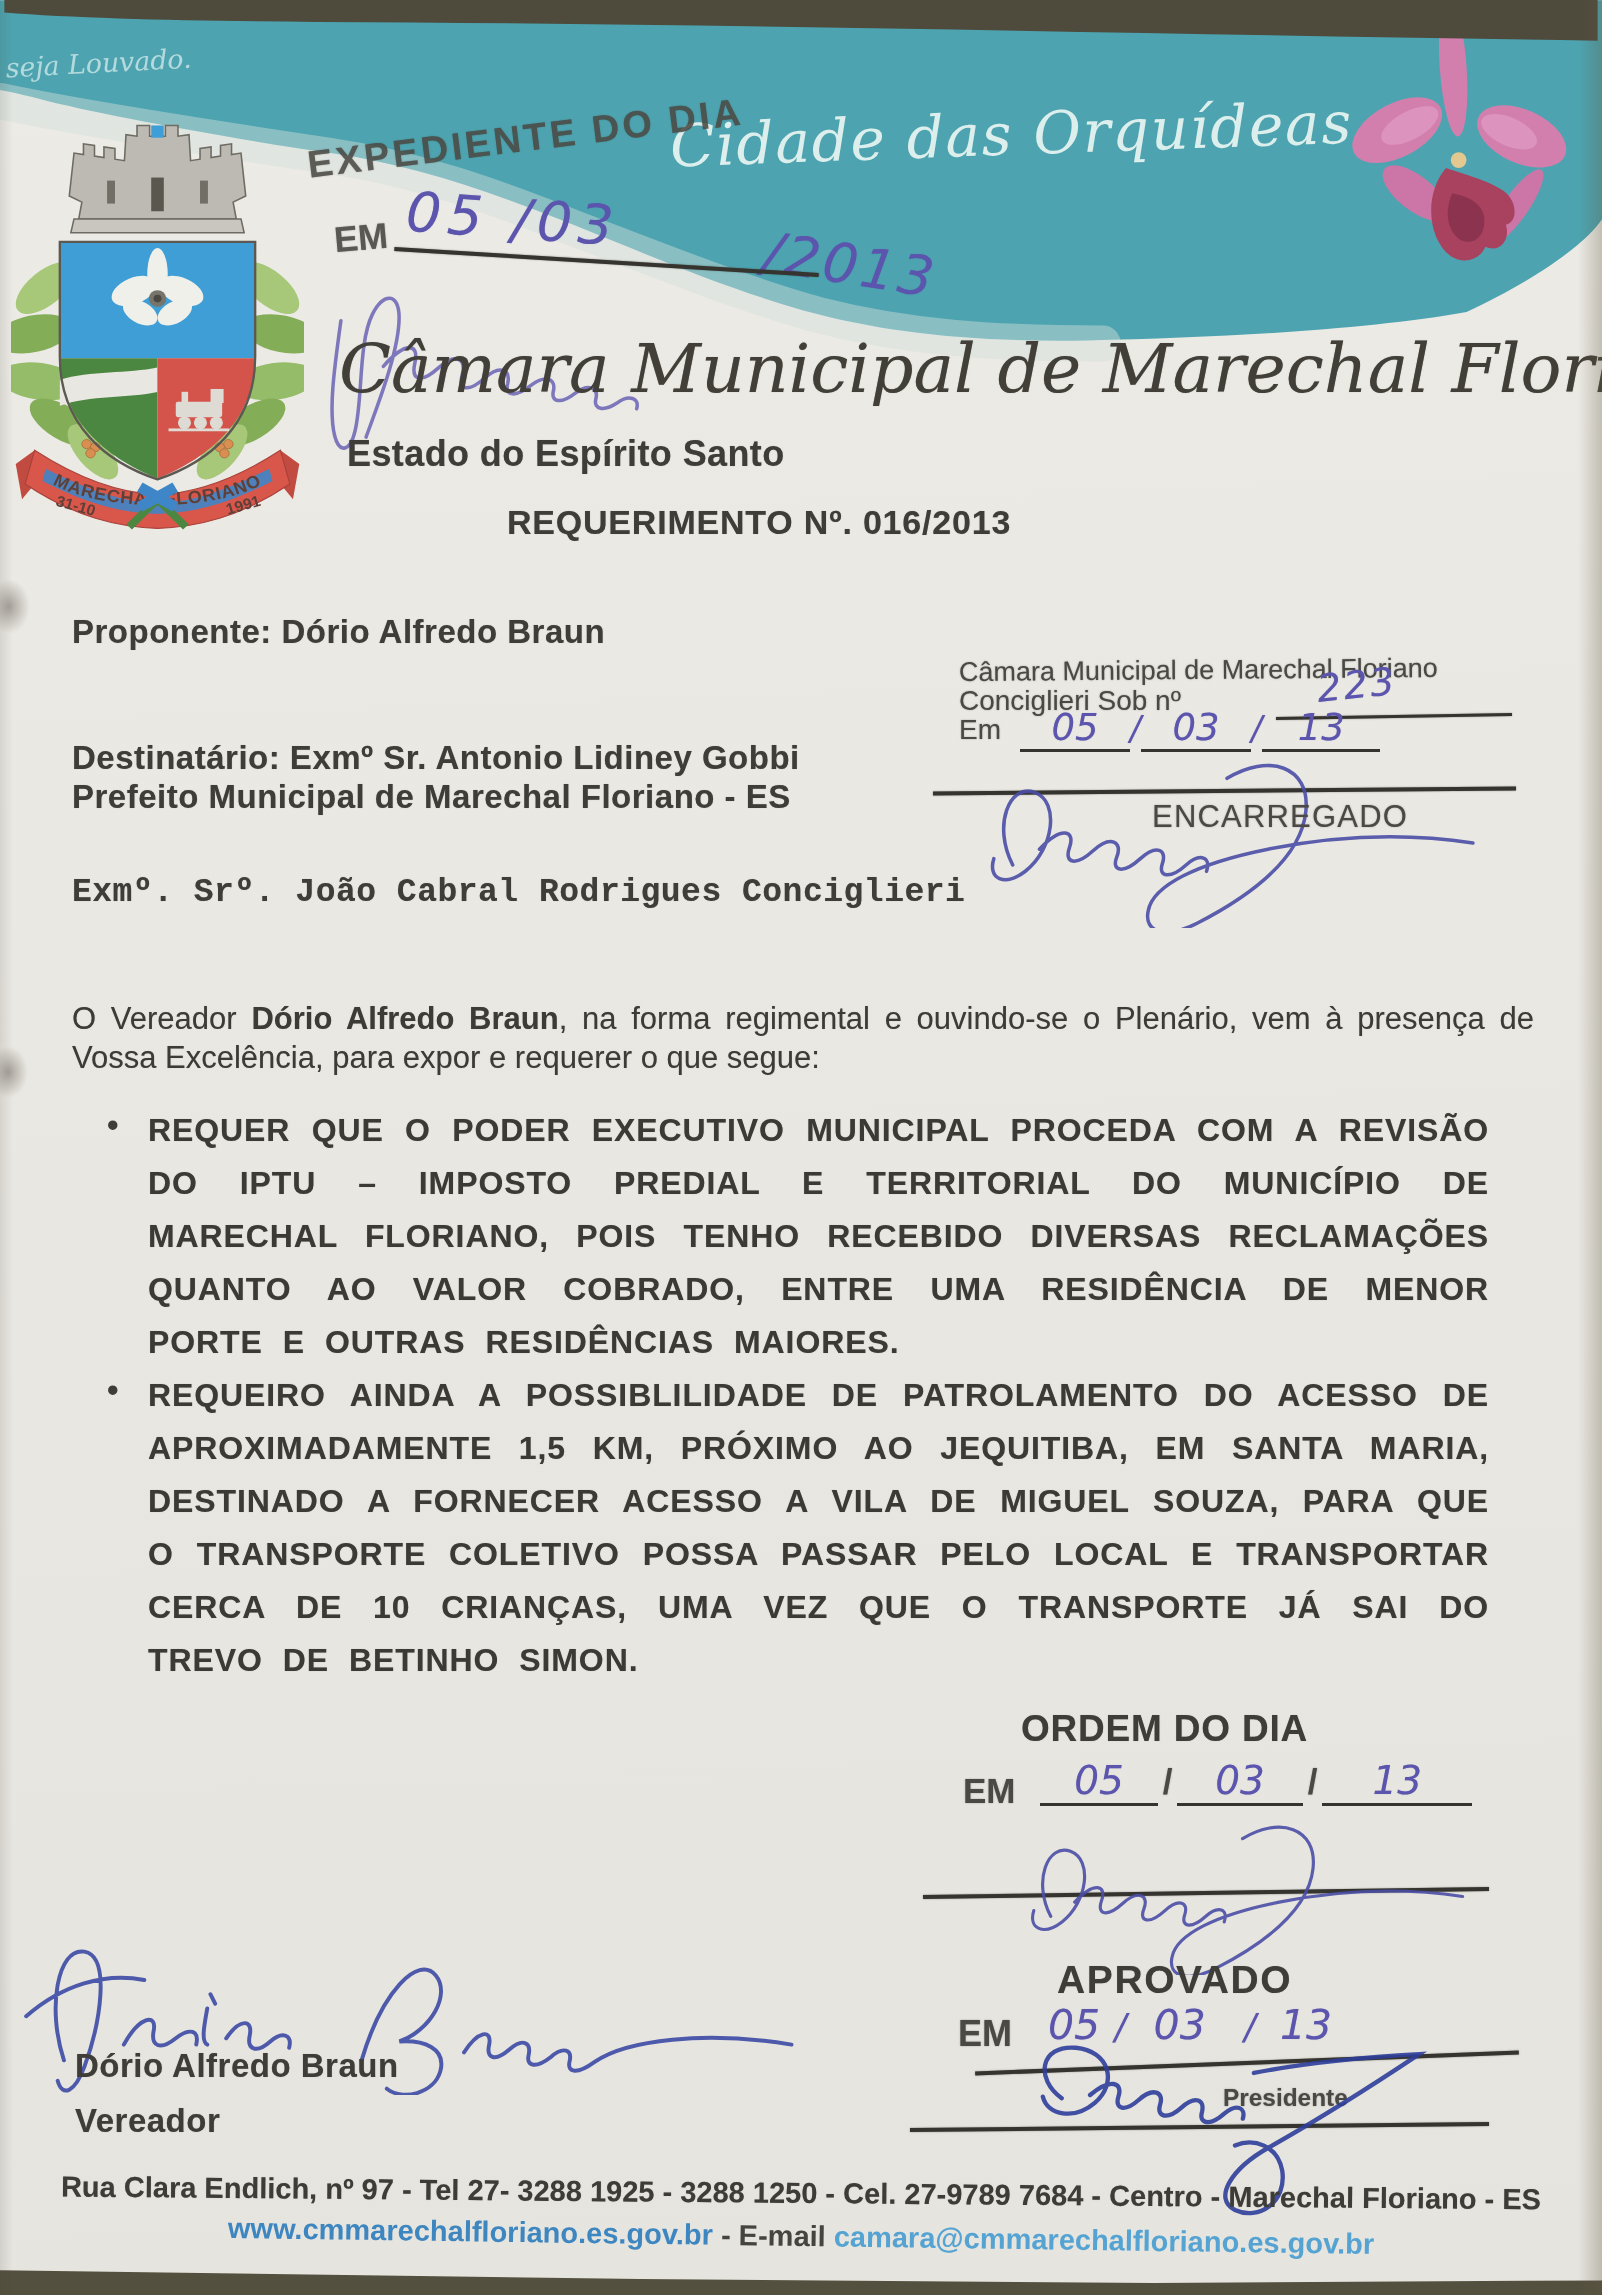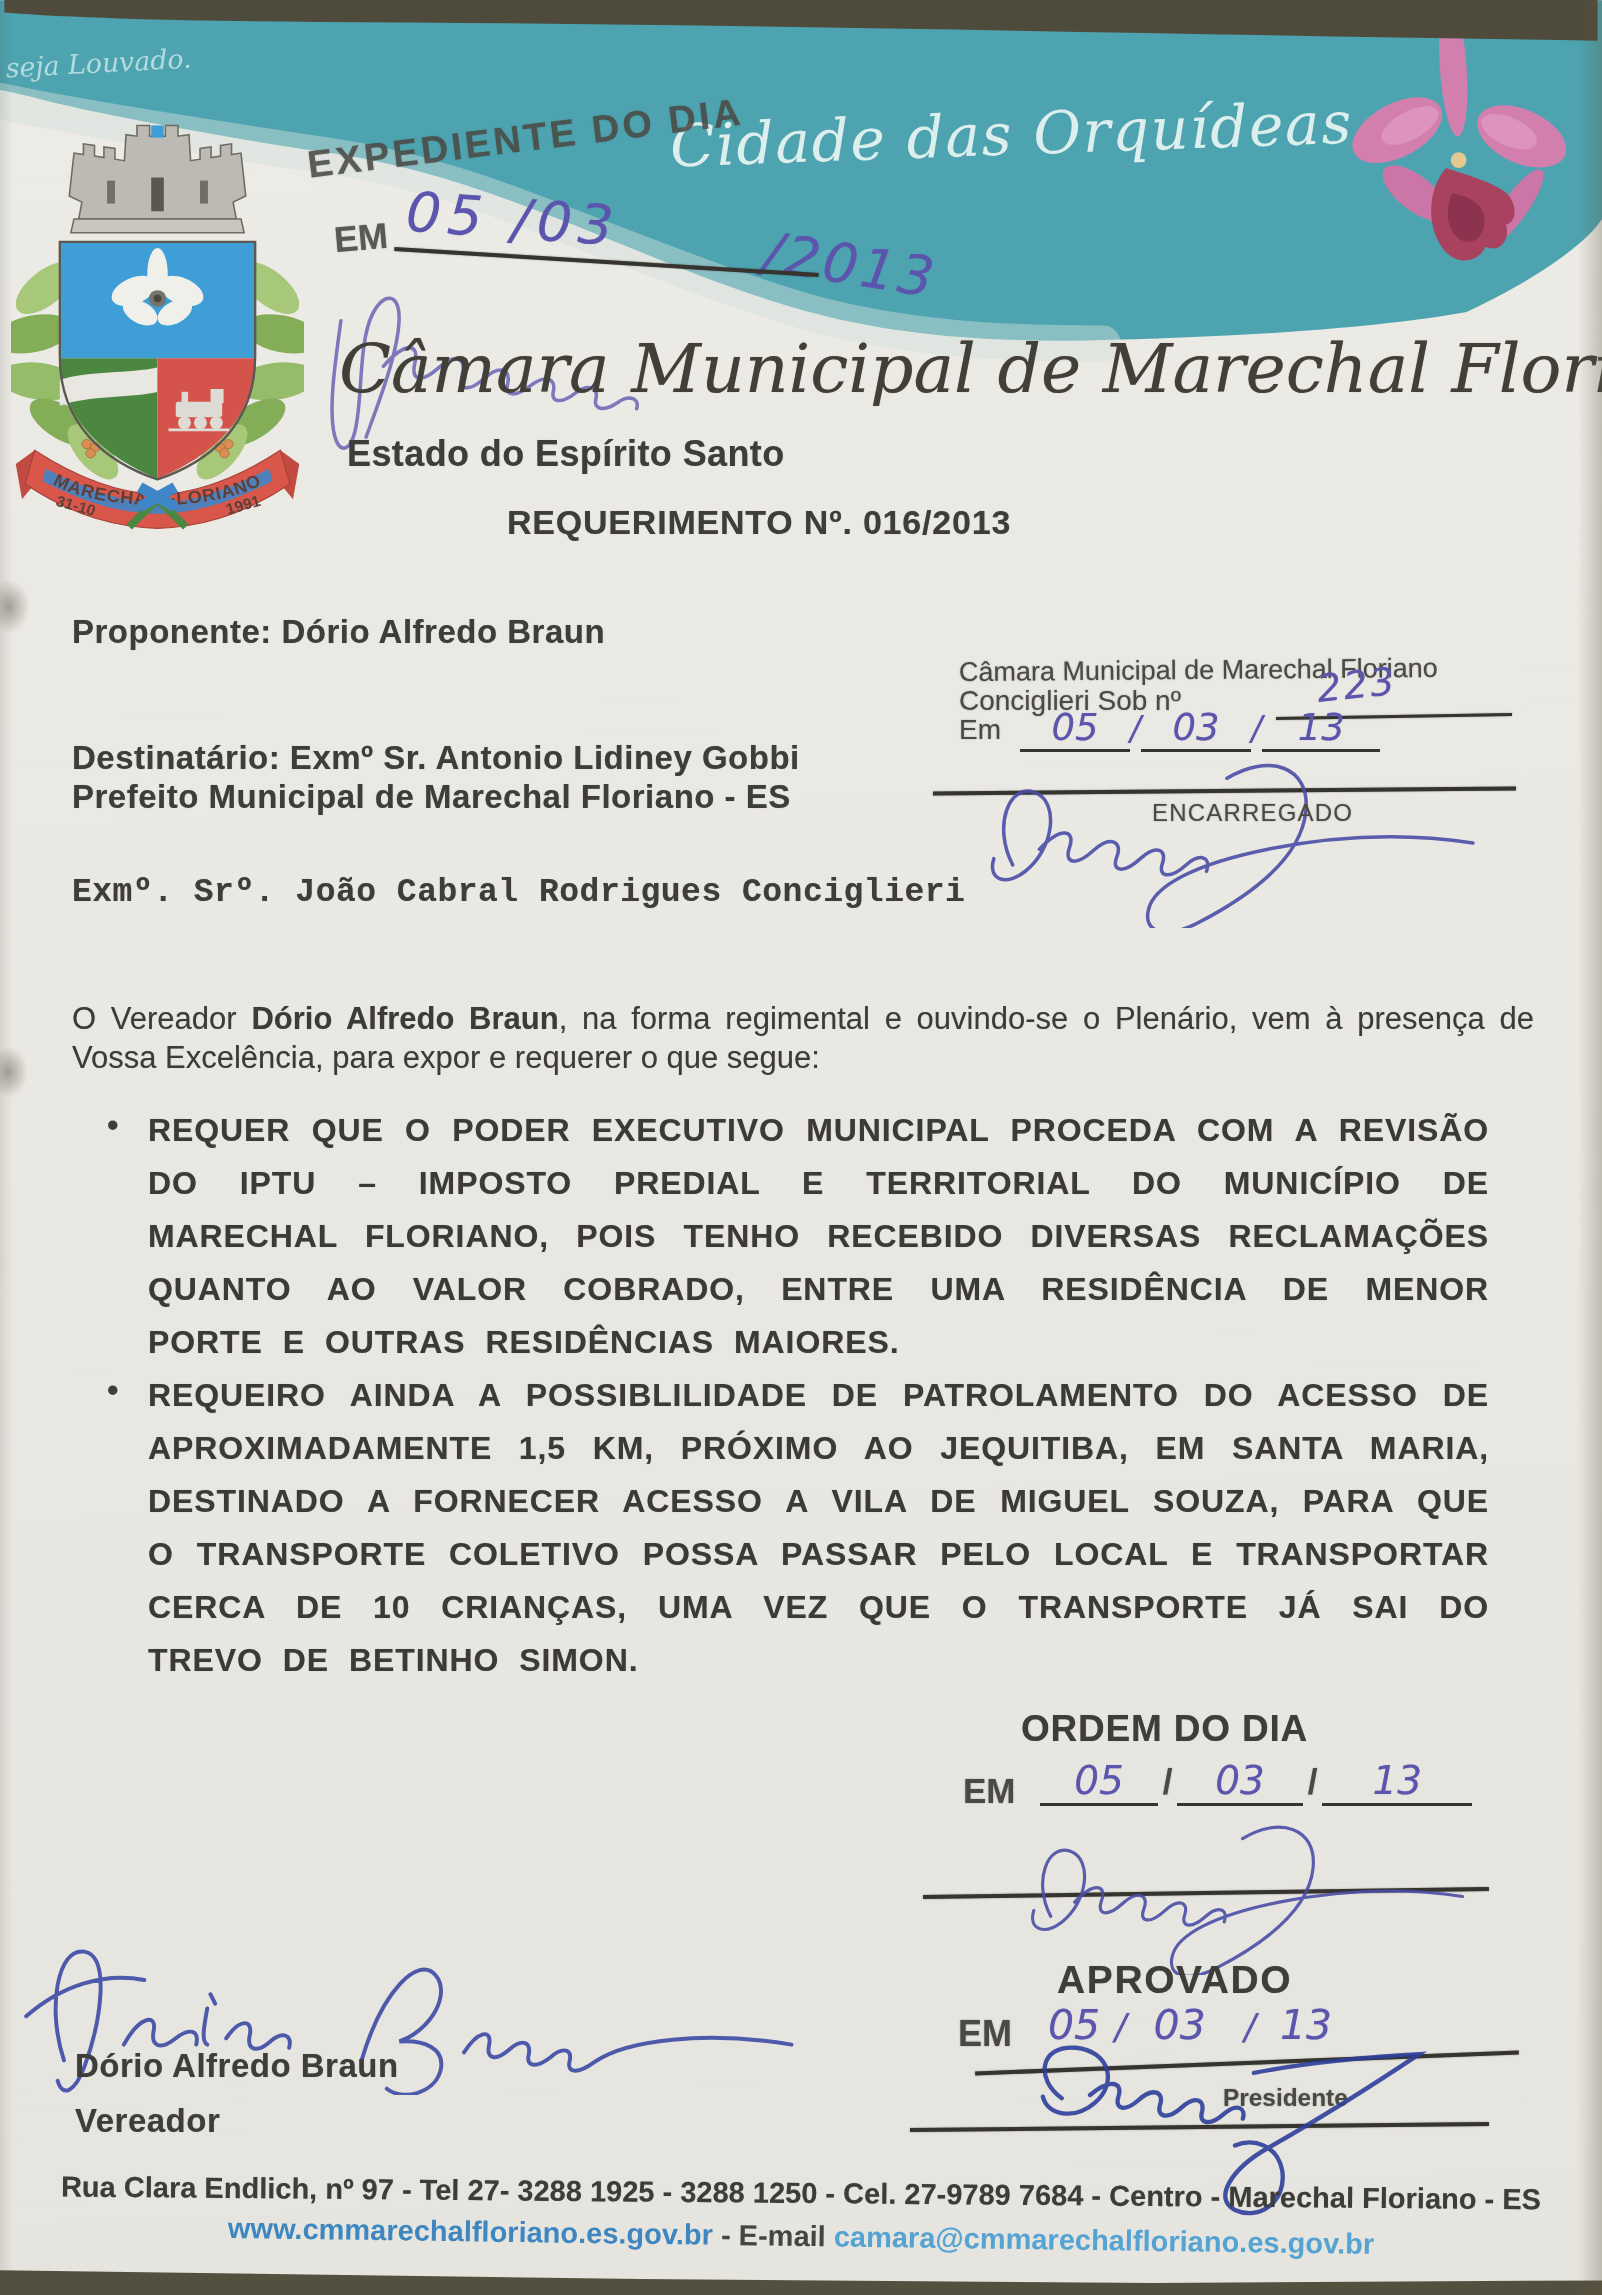--- a/index.html
+++ b/index.html
@@ -206,21 +206,21 @@
   <div class="abs uline" style="left:1276px;top:715px;width:236px;height:3.2px;transform:rotate(-1deg);"></div>
   <div class="abs hand" style="left:1317px;top:663px;font-size:38px;transform:rotate(-6deg);letter-spacing:2.4px;">223</div>
   <div class="abs stamp-ink" style="left:959px;top:714px;font-size:28px;">Em</div>
   <div class="abs" style="left:1020px;top:706px;">
     <span class="seg" style="width:110px;border-bottom-width:3.2px;"><span class="hand" style="font-size:37px;">05</span></span><span class="hand" style="font-size:33px;">/</span><span class="seg" style="width:110px;border-bottom-width:3.2px;"><span class="hand" style="font-size:37px;">03</span></span><span class="hand" style="font-size:33px;">/</span><span class="seg" style="width:118px;border-bottom-width:3.2px;"><span class="hand" style="font-size:37px;">13</span></span>
   </div>
   <div class="abs uline" style="left:933px;top:789px;width:583px;transform:rotate(-.5deg);"></div>
   <svg class="abs" style="left:937px;top:731px;" width="599" height="197" viewBox="0 0 760 250">
     <path d="M96,170 C70,120 92,66 124,78 C156,90 148,150 112,178 C86,198 64,188 72,162 M130,150 C158,120 176,126 168,148 C161,168 176,172 198,152 C220,132 236,140 228,160 C221,178 236,182 258,162 C278,144 292,150 286,168 C280,186 296,188 316,170 C334,154 348,160 342,178 M368,60 C420,28 474,44 468,102 C462,160 400,208 330,244 C290,264 262,256 268,228 C274,196 330,168 420,150 C510,132 600,130 680,142" fill="none" stroke="#4a4da6" stroke-width="4.5" stroke-linecap="round" opacity=".9"></path>
   </svg>
-  <div class="abs stamp-ink" style="left:1152px;top:799px;font-size:24px;letter-spacing:1.2px;font-weight:400;">ENCARREGADO</div>
+  <div class="abs stamp-ink" style="left:1152px;top:799px;font-size:31px;letter-spacing:1.2px;font-weight:400;">ENCARREGADO</div>
 
   <div class="abs para" style="left:72px;top:999px;width:1462px;">
     <span>O Vereador </span><b>Dório Alfredo Braun</b><span>, na forma regimental e ouvindo-se o Plenário, vem à presença de Vossa Excelência, para expor e requerer o que segue:</span>
   </div>
 
   <ul class="abs bullets" style="left:93px;top:1104px;width:1396px;">
     <li>
       <span class="bullet-marker">•</span>
       <div class="bullet-text">REQUER QUE O PODER EXECUTIVO MUNICIPAL PROCEDA COM A REVISÃO DO IPTU – IMPOSTO PREDIAL E TERRITORIAL DO MUNICÍPIO DE MARECHAL FLORIANO, POIS TENHO RECEBIDO DIVERSAS RECLAMAÇÕES QUANTO AO VALOR COBRADO, ENTRE UMA RESIDÊNCIA DE MENOR PORTE E OUTRAS RESIDÊNCIAS MAIORES.</div>
     </li>

